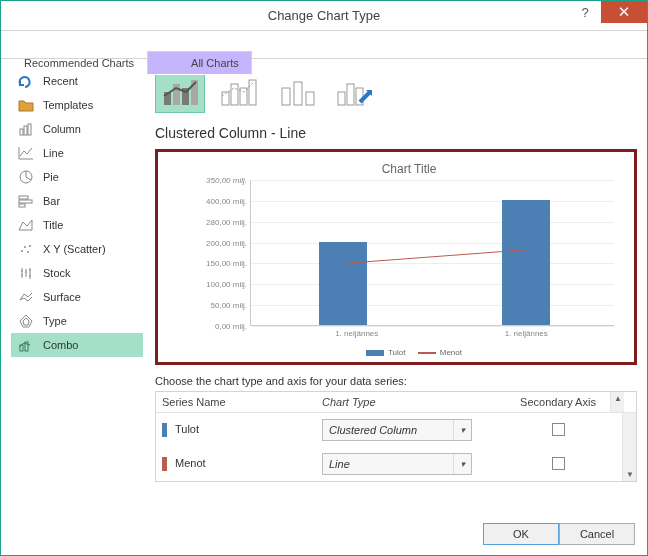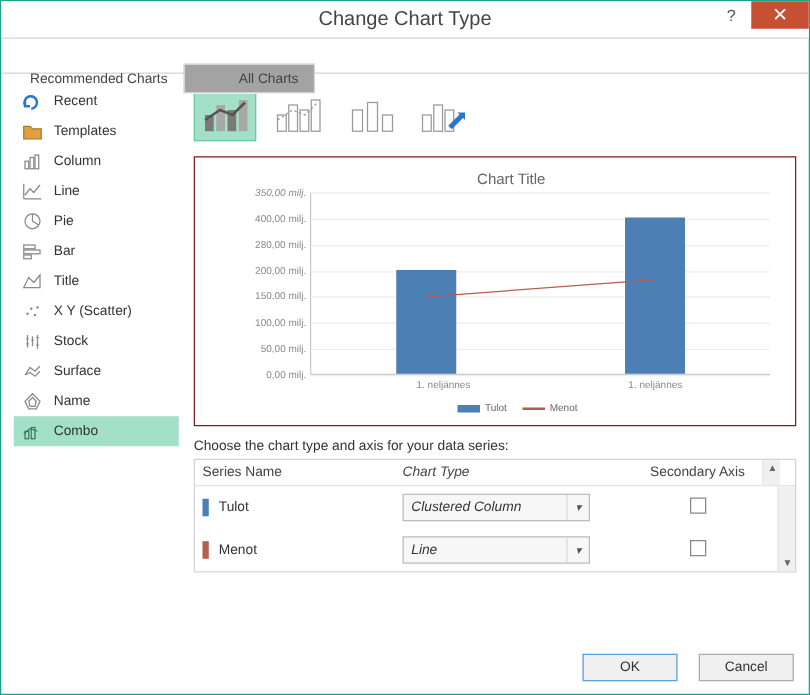--- a/index.html
+++ b/index.html
@@ -1,37 +1,37 @@
 <!DOCTYPE html>
 <html><head>
 <meta charset="utf-8">
 <style>
   * { box-sizing: border-box; font-family: "Segoe UI", Tahoma, sans-serif; }
   body { margin: 0; background: #fff; }
   .window { width: 648px; height: 556px; border: 1px solid #1ba187; background: #fff; }
   .titlebar { height: 30px; background: #fff; border-bottom: 1px solid #d4d4d4; display: flex; align-items: center; position: relative; }
-  .titlebar-title { flex: 1; text-align: center; font-size: 16px; color: #444; }
+  .titlebar-title { flex: 1; text-align: center; font-size: 13px; color: #444; }
   .titlebar-controls { position: absolute; right: 0; top: 0; display: flex; height: 100%; }
   .win-btn { width: 32px; height: 22px; display: flex; align-items: center; justify-content: center; font-size: 13px; }
   .win-help { color: #555; }
   .win-close { background: #c74f33; color: #fff; width: 46px; font-size: 15px; }
   .tabstrip { height: 28px; display: flex; align-items: flex-end; padding: 0 10px; border-bottom: 1px solid #d4d4d4; }
   .tab { padding: 5px 12px; font-size: 11px; color: #444; border: 1px solid transparent; position: relative; top: 17px; }
-  .tab.active { border: 1px solid #d4d4d4; border-bottom: 1px solid #fff; background: #a3a3a3; padding-left: 43px; }
+  .tab.active { border: 1px solid #d4d4d4; border-bottom: 1px solid #fff; background: #c4b5fd; padding-left: 43px; }
   .body { display: flex; padding: 10px 10px 6px 10px; height: 456px; }
   .sidebar { width: 132px; }
   .side-item { display: flex; align-items: center; gap: 8px; padding: 4px 6px; font-size: 11px; color: #333; height: 24px; }
   .side-item.selected { background: #a4e0c8; }
   .side-icon { width: 18px; height: 16px; display: flex; align-items: center; justify-content: center; }
   .main { flex: 1; padding-left: 12px; }
   .subtype-row { display: flex; gap: 8px; margin-bottom: 12px; }
   .subtype { width: 50px; height: 44px; border: 1px solid transparent; display: flex; align-items: center; justify-content: center; }
   .subtype.selected { background: #a4e0c8; border: 1px solid #6cc9a3; }
   .subtitle { font-size: 14px; color: #333; margin: 4px 0 8px 0; }
-  .preview { border: 1px solid #7f1d1d; height: 216px; position: relative; padding: 10px 10px 4px 36px; }
+  .preview { border: 3px solid #7f1d1d; height: 216px; position: relative; padding: 10px 10px 4px 36px; }
   .chart-title { text-align: center; font-size: 12px; color: #666; margin-bottom: 4px; }
   .plot { position: relative; height: 146px; border-left: 1px solid #ccc; border-bottom: 1px solid #ccc; margin-left: 56px; margin-right: 10px; }
   .grid-line { position: absolute; left: 0; right: 0; border-top: 1px solid #eee; }
   .ytick { position: absolute; right: 100%; margin-right: 4px; font-size: 8px; color: #888; transform: translateY(-50%); white-space: nowrap; }
   .bar { position: absolute; bottom: 0; width: 48px; background: #4c7fb3; }
   .xlabel { position: absolute; top: 100%; margin-top: 4px; font-size: 8px; color: #888; transform: translateX(-50%); }
   .trend { position: absolute; height: 1px; background: #b85c4d; transform-origin: left center; }
   .legend { text-align: center; font-size: 8px; color: #666; margin-top: 22px; }
   .lb { display: inline-block; width: 18px; height: 6px; vertical-align: middle; margin: 0 4px 0 10px; }
   .lb.blue { background: #4c7fb3; }
@@ -46,21 +46,21 @@
   .scroll-gap { width: 14px; background: #f0f0f0; border-left: 1px solid #e4e4e4; position: relative; }
   .scroll-caret { position: absolute; left: 3px; font-size: 8px; color: #666; }
   .series-row { display: flex; align-items: center; font-size: 11px; color: #333; }
   .series-row > div { padding: 6px; }
   .swatch { width: 5px; height: 14px; display: inline-block; margin-right: 8px; vertical-align: middle; }
   .swatch.blue { background: #4c7fb3; }
   .swatch.red { background: #b85c4d; }
   .select { width: 150px; height: 22px; border: 1px solid #bcbcbc; background: #f7f7f7; display: flex; align-items: center; justify-content: space-between; padding: 0 6px; font-size: 11px; color: #333; }
   .select .arrow { font-size: 9px; color: #555; border-left:1px solid #dcdcdc; padding-left:6px; height:100%; display:flex; align-items:center; }
   .chk { width: 13px; height: 13px; border: 1px solid #888; display: inline-block; background: #fff; }
-  .footer { display: flex; justify-content: flex-end; gap: 17px; padding: 8px 12px; }
+  .footer { display: flex; justify-content: flex-end; gap: 0; padding: 8px 12px; }
   .btn { min-width: 76px; height: 22px; border: 1px solid #acacac; background: #f0f0f0; font-size: 11px; color: #333; display: flex; align-items: center; justify-content: center; }
   .btn.primary { border: 1px solid #5aa0e0; }
 </style>
 </head>
 <body>
 
 <div class="window">
   <div class="titlebar">
     <div class="titlebar-title">Change Chart Type</div>
     <div class="titlebar-controls">
@@ -164,21 +164,21 @@
             </svg>
           </span>
         <span>Surface</span>
       </div>
       <div class="side-item">
         <span class="side-icon">
             <svg width="16" height="14">
               <path d="M8 1 L14 7 L11 13 L5 13 L2 7 Z M8 4 L11 7 L10 11 L6 11 L5 7 Z" fill="none" stroke="#888"></path>
             </svg>
           </span>
-        <span>Name</span>
+        <span>Type</span>
       </div>
       <div class="side-item selected">
         <span class="side-icon">
             <svg width="16" height="14">
               <rect x="2" y="7" width="3" height="6" fill="none" stroke="#3a7a5a"></rect>
               <rect x="7" y="4" width="3" height="9" fill="none" stroke="#3a7a5a"></rect>
               <path d="M1 9 L6 5 L12 7" fill="none" stroke="#3a7a5a"></path>
             </svg>
           </span>
         <span>Combo</span>
@@ -216,20 +216,21 @@
           <svg width="40" height="34">
               <rect x="4" y="18" width="7" height="13" fill="none" stroke="#999"></rect>
               <rect x="13" y="10" width="7" height="21" fill="none" stroke="#999"></rect>
               <rect x="22" y="14" width="7" height="17" fill="none" stroke="#999"></rect>
               <path d="M26 28 L36 18" stroke="#2a77c9" stroke-width="4"></path>
               <path d="M32 16 L38 16 L38 22 Z" fill="#2a77c9"></path>
             </svg>
         </div>
       </div>
 
+      <div class="subtitle">Clustered Column - Line</div>
 
       <div class="preview">
         <div class="chart-title">Chart Title</div>
         <div class="plot" id="plot">
             <div class="grid-line" style="top: 146px;"></div>
             <div class="ytick" style="top: 146px;">0,00 milj.</div>
             <div class="grid-line" style="top: 125.143px;"></div>
             <div class="ytick" style="top: 125.143px;">50,00 milj.</div>
             <div class="grid-line" style="top: 104.286px;"></div>
             <div class="ytick" style="top: 104.286px;">100,00 milj.</div>

